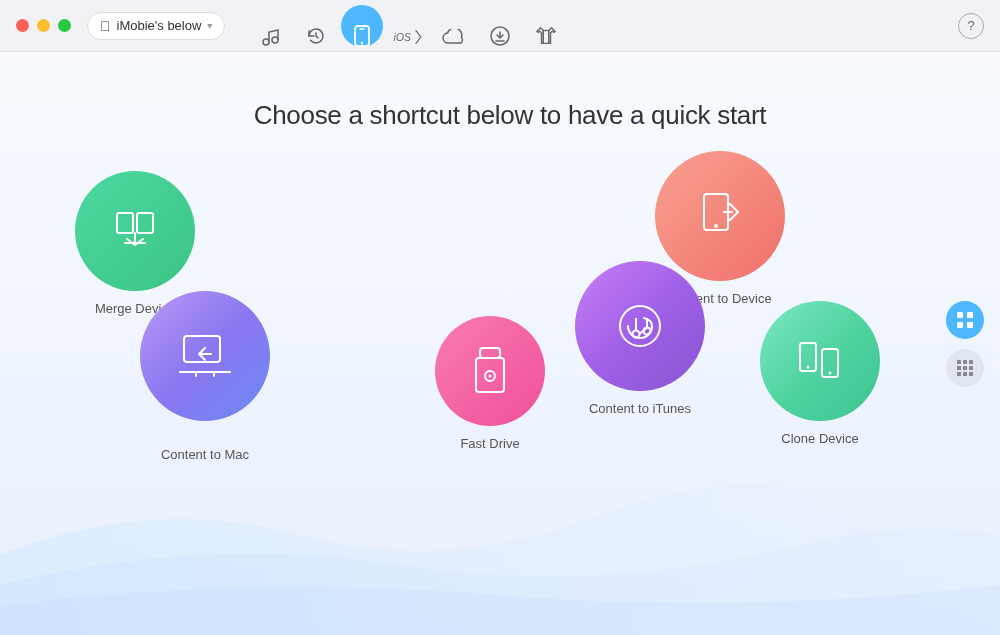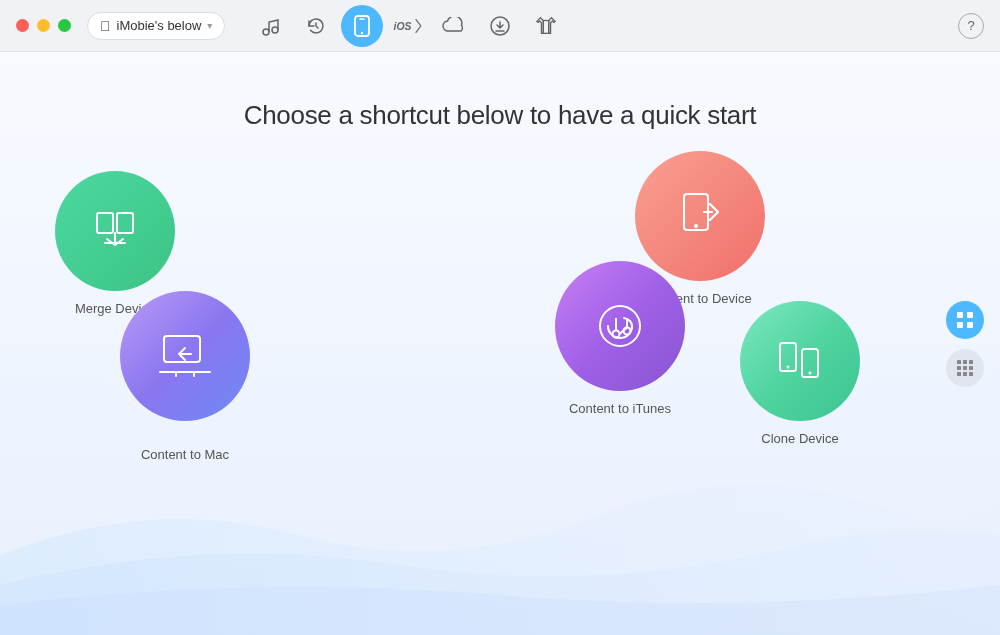--- a/index.html
+++ b/index.html
@@ -67,28 +67,27 @@
       align-items: center;
       gap: 4px;
       margin-left: 24px;
       flex: 1;
     }
 
     .toolbar-btn {
       width: 42px;
       height: 42px;
       display: flex;
-      align-items: center;
+      align-items: flex-end;
       justify-content: center;
       border-radius: 50%;
       cursor: pointer;
       color: #555;
       font-size: 18px;
       transition: background 0.2s;
-      font-weight: bold;
     }
     .toolbar-btn.active {
       background: #4db8ff;
       color: white;
     }
 
     .toolbar-right {
       margin-left: auto;
       display: flex;
       align-items: center;
@@ -107,20 +106,21 @@
       cursor: pointer;
     }
 
     
     .main-content {
       position: relative;
       width: 100%;
       height: calc(635px - 52px);
       background: linear-gradient(180deg, #f8faff 0%, #eef4ff 60%, #e8f0fc 100%);
       overflow: hidden;
+      padding-left: 20px;
     }
 
     
     .wave-bg {
       position: absolute;
       bottom: 0;
       left: 0;
       width: 100%;
       height: 200px;
     }
@@ -366,20 +366,31 @@
         <svg width="54" height="44" viewBox="0 0 54 44" fill="none">
           <rect x="6" y="2" width="36" height="26" rx="3" stroke="white" stroke-width="2" fill="none"></rect>
           <path d="M2 38h50" stroke="white" stroke-width="2" stroke-linecap="round"></path>
           <path d="M18 38v4M36 38v4" stroke="white" stroke-width="2" stroke-linecap="round"></path>
           <path d="M27 14l-6 6 6 6M21 20h12" stroke="white" stroke-width="2" stroke-linecap="round" stroke-linejoin="round"></path>
         </svg>
       </div>
       <span class="shortcut-label">Content to Mac</span>
     </div>
 
+    <div class="shortcut-item item-fd">
+      <div class="shortcut-circle" style="width:110px;height:110px;background:linear-gradient(135deg,#f97bb0,#f0509a);">
+        <svg width="40" height="50" viewBox="0 0 40 50" fill="none">
+          <rect x="10" y="2" width="20" height="10" rx="3" stroke="white" stroke-width="2" fill="none"></rect>
+          <rect x="6" y="12" width="28" height="34" rx="3" stroke="white" stroke-width="2" fill="none"></rect>
+          <circle cx="20" cy="30" r="5" stroke="white" stroke-width="2" fill="none"></circle>
+          <circle cx="20" cy="30" r="1.5" fill="white"></circle>
+        </svg>
+      </div>
+      <span class="shortcut-label">Fast Drive</span>
+    </div>
 
     <div class="shortcut-item item-clone">
       <div class="shortcut-circle" style="width:120px;height:120px;background:linear-gradient(135deg,#7de8c0,#50d4a0,#3bc490);">
         <svg width="52" height="52" viewBox="0 0 52 52" fill="none">
           <rect x="6" y="8" width="16" height="28" rx="2.5" stroke="white" stroke-width="2" fill="none"></rect>
           <circle cx="14" cy="32" r="1.5" fill="white"></circle>
           <rect x="28" y="14" width="16" height="28" rx="2.5" stroke="white" stroke-width="2" fill="none"></rect>
           <circle cx="36" cy="38" r="1.5" fill="white"></circle>
         </svg>
       </div>

